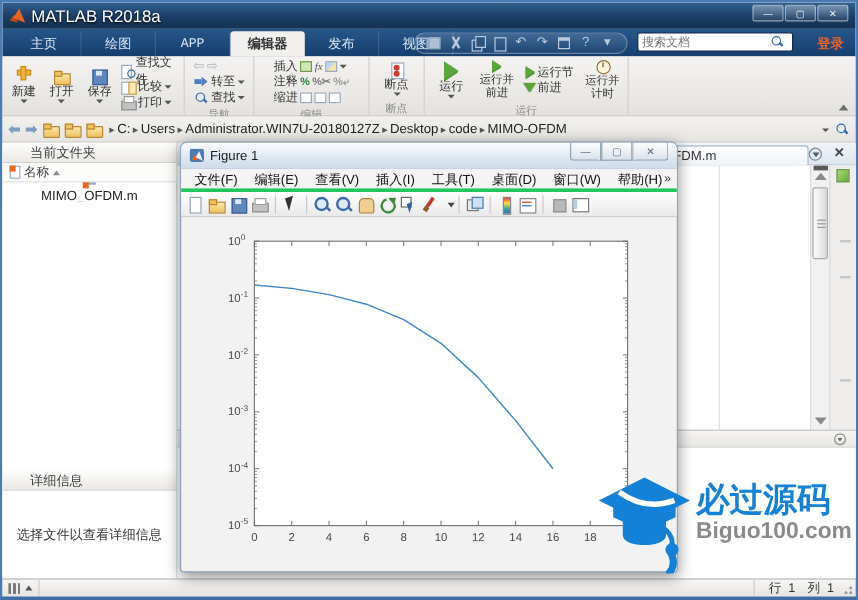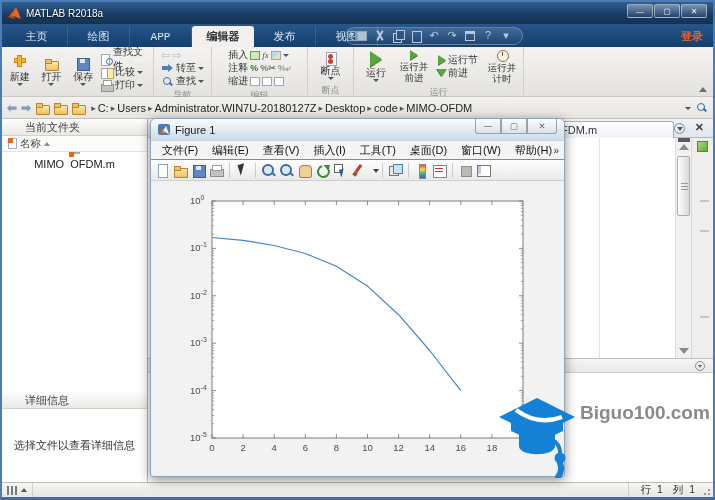--- a/index.html
+++ b/index.html
@@ -2,21 +2,21 @@
 <html><head>
 <meta charset="utf-8">
 <style>
   * { margin:0; padding:0; box-sizing:border-box; }
   body { width:715px; height:500px; font-family:"Liberation Sans", sans-serif; background:#999; }
   .app { position:relative; width:715px; height:500px; background:#eceae7; overflow:hidden;
          border:2px solid #4a7db8; border-bottom:3px solid #3f6ea6; }
 
   
   .titlebar { height:22px; background:linear-gradient(#33608f,#1a3d66 55%,#14324f); display:flex; align-items:center; padding:0 6px; position:relative; }
-  .titlebar .ttl { color:#fff; font-size:10px; margin-left:5px; text-shadow:0 1px 2px #000; }
+  .titlebar .ttl { color:#fff; font-size:14px; margin-left:5px; text-shadow:0 1px 2px #000; }
   .winbtns { position:absolute; right:6px; top:2px; display:flex; }
   .winbtn { width:26px; height:14px; margin-left:1px; border:1px solid rgba(255,255,255,.45); border-radius:2px;
             background:linear-gradient(rgba(255,255,255,.35),rgba(255,255,255,.06)); color:#eef4fb; font-size:8px;
             display:flex; align-items:center; justify-content:center; }
 
   
   .tabstrip { height:23px; background:linear-gradient(#275689,#153e6d); display:flex; align-items:flex-end; position:relative; padding-left:4px; }
   .rtab { width:62px; height:21px; display:flex; align-items:center; justify-content:center; color:#d9e6f4; font-size:11px;
           border-right:1px solid rgba(255,255,255,.12); cursor:default;font-family:Liberation Mono, monospace; }
   .rtab.active { background:#f1f0ee; color:#333; border-radius:3px 3px 0 0; border-right:none; font-weight:bold; }
@@ -124,21 +124,21 @@
 
   
   .figwin { position:absolute; left:148px; top:116px; width:415px; height:359px; background:#f0f0f0; border:1px solid #8da4ba;
             border-radius:6px 6px 3px 3px; box-shadow:0 3px 12px rgba(0,0,0,.45); z-index:5; }
   .fig-title { height:22px; background:linear-gradient(#fbfdfe,#dde7f1 60%,#cfdcea); border-radius:5px 5px 0 0; display:flex; align-items:center; padding:0 7px; gap:5px; position:relative; border-bottom:1px solid #c7d3e0; }
   .fig-title .txt { font-size:11px; color:#1c1c1c; }
   .figbtns { position:absolute; right:7px; top:0; display:flex; }
   .figbtn { width:26px; height:15px; border:1px solid #93a4b5; border-top:none; background:linear-gradient(#fdfdfe,#dbe2ea); color:#5a6b7d; font-size:8.5px; display:flex; align-items:center; justify-content:center; }
   .figbtn:first-child { border-radius:0 0 0 3px; }
   .figbtn:last-child { border-radius:0 0 3px 0; width:30px; }
-  .fig-menubar { height:19px; background:#f4f4f4; border-bottom:1px solid #22c55e; display:flex; align-items:center; padding:0 4px; position:relative; }
+  .fig-menubar { height:19px; background:#f4f4f4; border-bottom:3px solid #22c55e; display:flex; align-items:center; padding:0 4px; position:relative; }
   .fig-menuitem { font-size:11px; color:#111; padding:0 7px; }
   .menu-chevron { position:absolute; right:5px; font-size:10px; color:#333; }
   .fig-toolbar { height:21px; background:linear-gradient(#fefefe,#e9e9e9); border-bottom:1px solid #cfcfcf; display:flex; align-items:center; padding:0 4px; gap:3px; }
   .tsep { width:1px; height:15px; background:#c9c9c9; margin:0 2px; }
   .fic { position:relative; width:15px; height:15px; display:inline-block; }
   .fic-new-doc::before { content:""; position:absolute; left:3px; top:1px; width:8px; height:12px; background:#fff; border:1px solid #8fa3b8; }
   .fic-open-folder::before { content:""; position:absolute; left:1px; top:5px; width:12px; height:8px; background:linear-gradient(#fbe7a8,#eec161); border:1px solid #b8862e; }
   .fic-open-folder::after { content:""; position:absolute; left:1px; top:3px; width:5px; height:3px; background:#eec161; border:1px solid #b8862e; }
   .fic-save::before { content:""; position:absolute; left:2px; top:2px; width:11px; height:11px; background:#5f86bd; border:1px solid #39608f; }
   .fic-save::after { content:""; position:absolute; left:5px; top:3px; width:5px; height:4px; background:#dfe9f5; }
@@ -216,20 +216,24 @@
           <span class="qic qic-cut"></span>
           <span class="qic qic-copy"></span>
           <span class="qic qic-paste"></span>
           <span class="qic qic-undo">↶</span>
           <span class="qic qic-redo">↷</span>
           <span class="qic qic-layout"></span>
           <span class="qic qic-help">?</span>
           <span class="qic qic-dropdown">▾</span>
         </span>
       </div>
+    <div class="searchbox">
+      <input placeholder="搜索文档" style="">
+      <span class="mag"></span>
+    </div>
     <span class="login">登录</span>
   </div>
 
   <div class="ribbon">
     <div class="rgroup" style="width:152px;">
       <div class="content">
         <div class="bigbtn">
             <span class="icx ic-new"></span>
             <span class="cap">新建</span>
             <span class="dropcaret"></span>
@@ -634,17 +638,18 @@
     <svg width="82" height="84" viewBox="0 0 82 84">
       <polygon points="41,4 79,23 41,42 3,23" fill="#1581d6"></polygon>
       <path d="M15,28 v9 l26,12 26,-12 v-9 l-26,12 z" fill="#1581d6"></path>
       <path d="M23,38 c0,-3 36,-3 36,0 v14 c0,11 -36,11 -36,0 z" fill="#1581d6"></path>
       <path d="M20,16 q22,16 46,7" stroke="#ffffff" stroke-width="4.5" fill="none"></path>
       <path d="M41,42 q25,2 23,20" stroke="#1581d6" stroke-width="4" fill="none"></path>
       <circle cx="64" cy="64" r="5.5" fill="#1581d6"></circle>
       <path d="M64,69 q3,8 -2,14" stroke="#1581d6" stroke-width="6" fill="none" stroke-linecap="round"></path>
     </svg>
     <div class="wm-text">
+      <div class="wm-cn">必过源码</div>
       <div class="wm-en">Biguo100.com</div>
     </div>
   </div>
 
 </div>
 
 </body></html>

